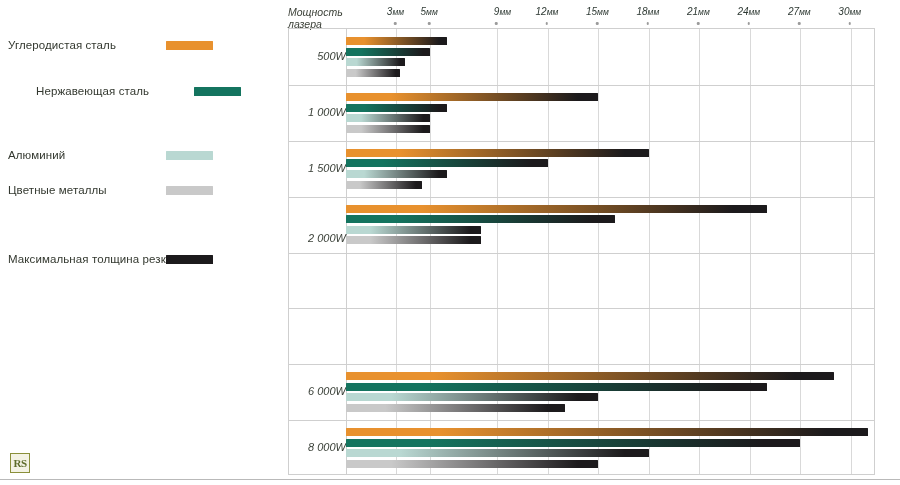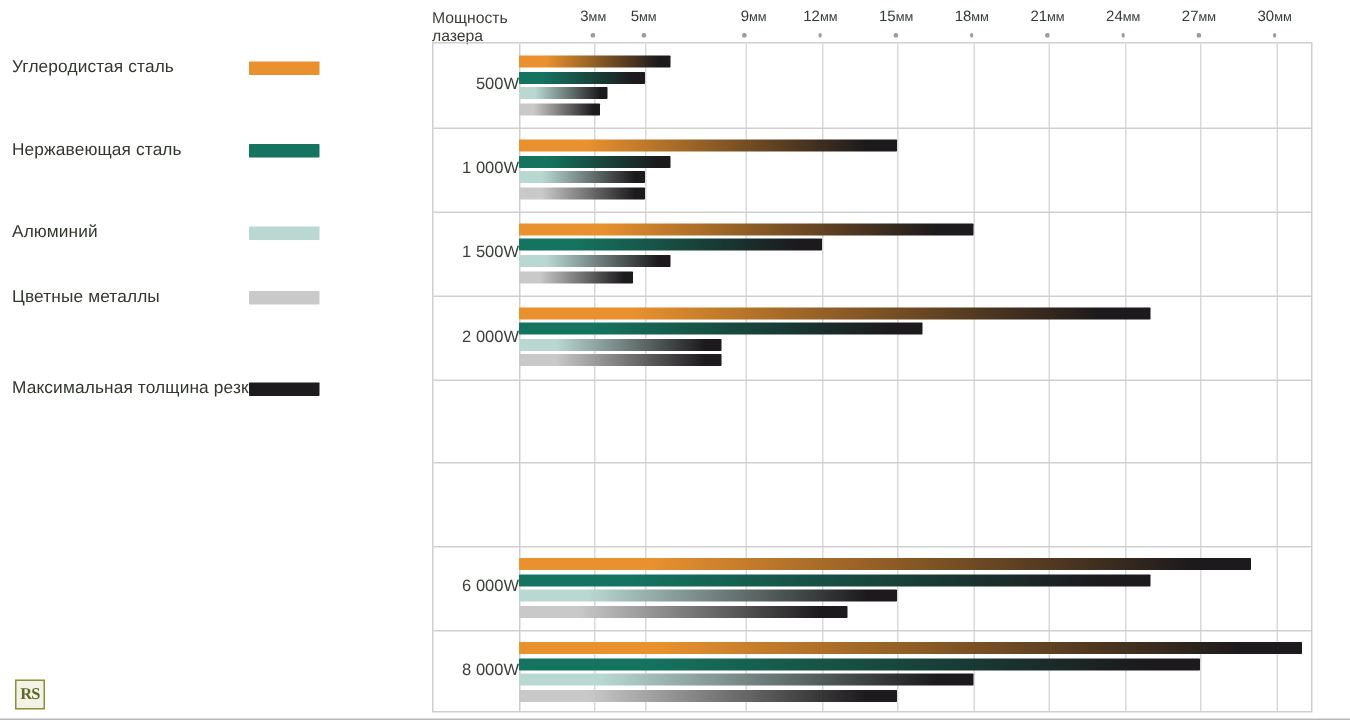--- a/index.html
+++ b/index.html
@@ -63,21 +63,21 @@
     position:absolute;
     left:0;top:479px;
     width:900px;height:1px;
     background:#b9b9b9;
   }
 
   
   #chart{
     position:absolute;
     left:288px;top:0;
-    width:590px;height:342px;
+    width:590px;height:342px;font-style:italic;
   }
 
   
   #axis-title{
     position:absolute;
     left:0;top:6px;
     width:56px;
     font-size:10.5px;
     line-height:12px;
     color:#3a3f36;
@@ -151,29 +151,29 @@
   }
 </style>
 </head>
 <body>
 
 <div id="legend">
     <div class="legend-row" style="top: 35px;">
       <span class="legend-label">Углеродистая сталь</span>
       <span class="legend-swatch" style="background: rgb(232, 145, 46);"></span>
     </div>
-    <div class="legend-row" style="top: 90px;">
+    <div class="legend-row" style="top: 81px; margin-left: 28px;">
       <span class="legend-label">Нержавеющая сталь</span>
       <span class="legend-swatch" style="background: rgb(20, 116, 95);"></span>
     </div>
     <div class="legend-row" style="top: 145px;">
       <span class="legend-label">Алюминий</span>
       <span class="legend-swatch" style="background: rgb(185, 216, 210);"></span>
     </div>
-    <div class="legend-row" style="top: 188px;">
+    <div class="legend-row" style="top: 180px;">
       <span class="legend-label">Цветные металлы</span>
       <span class="legend-swatch" style="background: rgb(201, 201, 201);"></span>
     </div>
     <div class="legend-row" style="top: 249px;">
       <span class="legend-label">Максимальная толщина резки</span>
       <span class="legend-swatch" style="background: rgb(28, 26, 28);"></span>
     </div>
   </div>
 
 <div id="rs-logo">RS</div>
@@ -233,21 +233,21 @@
       <div class="row-sep" style="top: 111.75px;"></div>
       <div class="group" style="top: 111.75px; height: 55.875px;">
         <div class="group-label" style="top: 20.9375px;">1 500W</div>
         <div class="bar" style="top: 8.0375px; width: 302.857px; background: linear-gradient(to right, rgb(232, 145, 46) 0%, rgb(232, 145, 46) 18%, rgb(28, 26, 28) 92%, rgb(28, 26, 28) 100%);"></div>
         <div class="bar" style="top: 18.6375px; width: 201.905px; background: linear-gradient(to right, rgb(20, 116, 95) 0%, rgb(20, 116, 95) 18%, rgb(28, 26, 28) 92%, rgb(28, 26, 28) 100%);"></div>
         <div class="bar" style="top: 29.2375px; width: 100.952px; background: linear-gradient(to right, rgb(185, 216, 210) 0%, rgb(185, 216, 210) 18%, rgb(28, 26, 28) 92%, rgb(28, 26, 28) 100%);"></div>
         <div class="bar" style="top: 39.8375px; width: 75.7143px; background: linear-gradient(to right, rgb(201, 201, 201) 0%, rgb(201, 201, 201) 18%, rgb(28, 26, 28) 92%, rgb(28, 26, 28) 100%);"></div>
       </div>
       <div class="row-sep" style="top: 167.625px;"></div>
       <div class="group" style="top: 167.625px; height: 55.875px;">
-        <div class="group-label" style="top: 22px;">2 000W</div>
+        <div class="group-label" style="top: 35px;">2 000W</div>
         <div class="bar" style="top: 8.0375px; width: 420.635px; background: linear-gradient(to right, rgb(232, 145, 46) 0%, rgb(232, 145, 46) 18%, rgb(28, 26, 28) 92%, rgb(28, 26, 28) 100%);"></div>
         <div class="bar" style="top: 18.6375px; width: 269.206px; background: linear-gradient(to right, rgb(20, 116, 95) 0%, rgb(20, 116, 95) 18%, rgb(28, 26, 28) 92%, rgb(28, 26, 28) 100%);"></div>
         <div class="bar" style="top: 29.2375px; width: 134.603px; background: linear-gradient(to right, rgb(185, 216, 210) 0%, rgb(185, 216, 210) 18%, rgb(28, 26, 28) 92%, rgb(28, 26, 28) 100%);"></div>
         <div class="bar" style="top: 39.8375px; width: 134.603px; background: linear-gradient(to right, rgb(201, 201, 201) 0%, rgb(201, 201, 201) 18%, rgb(28, 26, 28) 92%, rgb(28, 26, 28) 100%);"></div>
       </div>
       <div class="row-sep" style="top: 223.5px;"></div>
       <div class="row-sep" style="top: 279.375px;"></div>
       <div class="row-sep" style="top: 335.25px;"></div>
       <div class="group" style="top: 335.25px; height: 55.875px;">
         <div class="group-label" style="top: 20.9375px;">6 000W</div>

